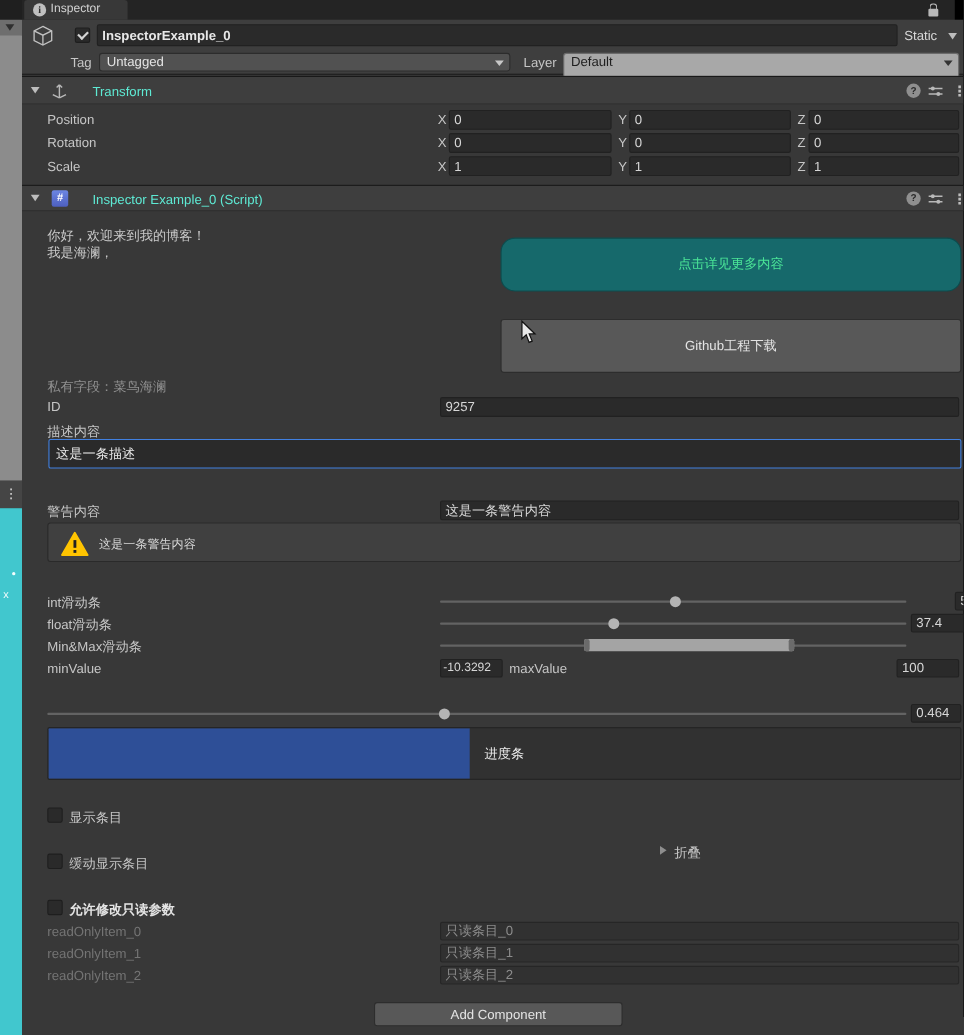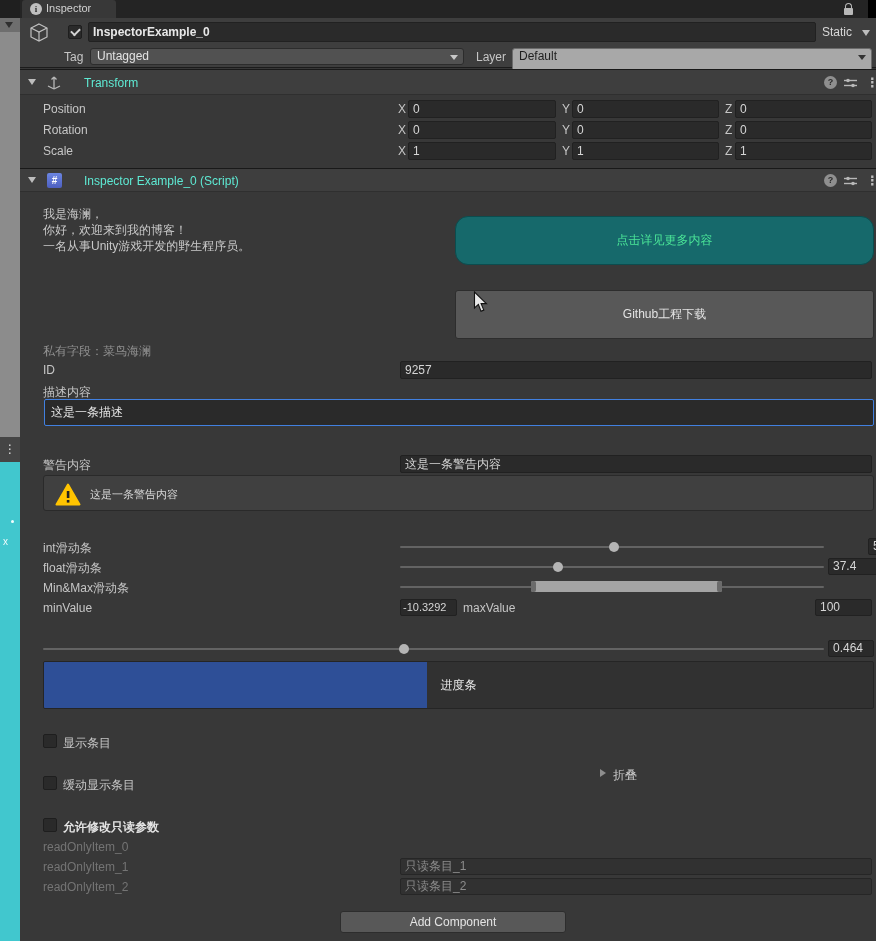--- a/index.html
+++ b/index.html
@@ -179,23 +179,22 @@
     <svg class="abs" style="left:824px;top:6px;" width="13" height="12" viewBox="0 0 13 12" stroke="#B8B8B8" stroke-width="1.4">
       <line x1="0" y1="3.5" x2="13" y2="3.5"></line>
         <line x1="0" y1="8.5" x2="13" y2="8.5"></line>
       <circle cx="4" cy="3.5" r="1.8" fill="#B8B8B8" stroke="none"></circle>
         <circle cx="9" cy="8.5" r="1.8" fill="#B8B8B8" stroke="none"></circle>
     </svg>
     <span class="kebab" style="left:846px;top:5px;">⋮</span>
   </div>
 
   <div class="intro">
+    <div>你好，欢迎来到我的博客！</div>
     <div>我是海澜，</div>
-    <div>你好，欢迎来到我的博客！</div>
-    <div>一名从事Unity游戏开发的野生程序员。</div>
   </div>
 
   <div class="btn btn-teal" style="left:455px;top:216px;width:419px;height:49px;">点击详见更多内容</div>
   <div class="btn" style="left:455px;top:290px;width:419px;height:49px;">Github工程下载</div>
 
   <span class="label dim" style="left:43px;top:343px;">私有字段：菜鸟海澜</span>
 
   <span class="label" style="left:43px;top:363px;">ID</span>
   <div class="field" style="left:400px;top:361px;width:472px;height:18px;line-height:16px;">9257</div>
 
@@ -253,20 +252,21 @@
     <span class="label" style="left:13px;top:2px;">折叠</span>
   </div>
 
   <span class="checkbox" style="left:43px;top:776px;"></span>
   <span class="label" style="left:63px;top:777px;">缓动显示条目</span>
 
   <span class="checkbox" style="left:43px;top:818px;"></span>
   <span class="label bold" style="left:63px;top:819px;">允许修改只读参数</span>
 
   <span class="label dimmer" style="left:43px;top:840px;">readOnlyItem_0</span>
+  <div class="field disabled" style="left:400px;top:838px;width:472px;height:17px;line-height:15px;">只读条目_0</div>
   <span class="label dimmer" style="left:43px;top:860px;">readOnlyItem_1</span>
   <div class="field disabled" style="left:400px;top:858px;width:472px;height:17px;line-height:15px;">只读条目_1</div>
   <span class="label dimmer" style="left:43px;top:880px;">readOnlyItem_2</span>
   <div class="field disabled" style="left:400px;top:878px;width:472px;height:17px;line-height:15px;">只读条目_2</div>
 
   <div class="btn" style="left:340px;top:911px;width:226px;height:22px;">Add Component</div>
 
   <svg class="cursor" style="left:473px;top:291px;" width="15" height="22" viewBox="0 0 15 22">
     <path d="M1.5 1 L1.5 17 L5.4 13.4 L8 20.3 L10.8 19.1 L8.1 12.6 L13.4 12.6 Z" fill="#E8E8E8" stroke="#111" stroke-width="1.1"></path>
   </svg>

